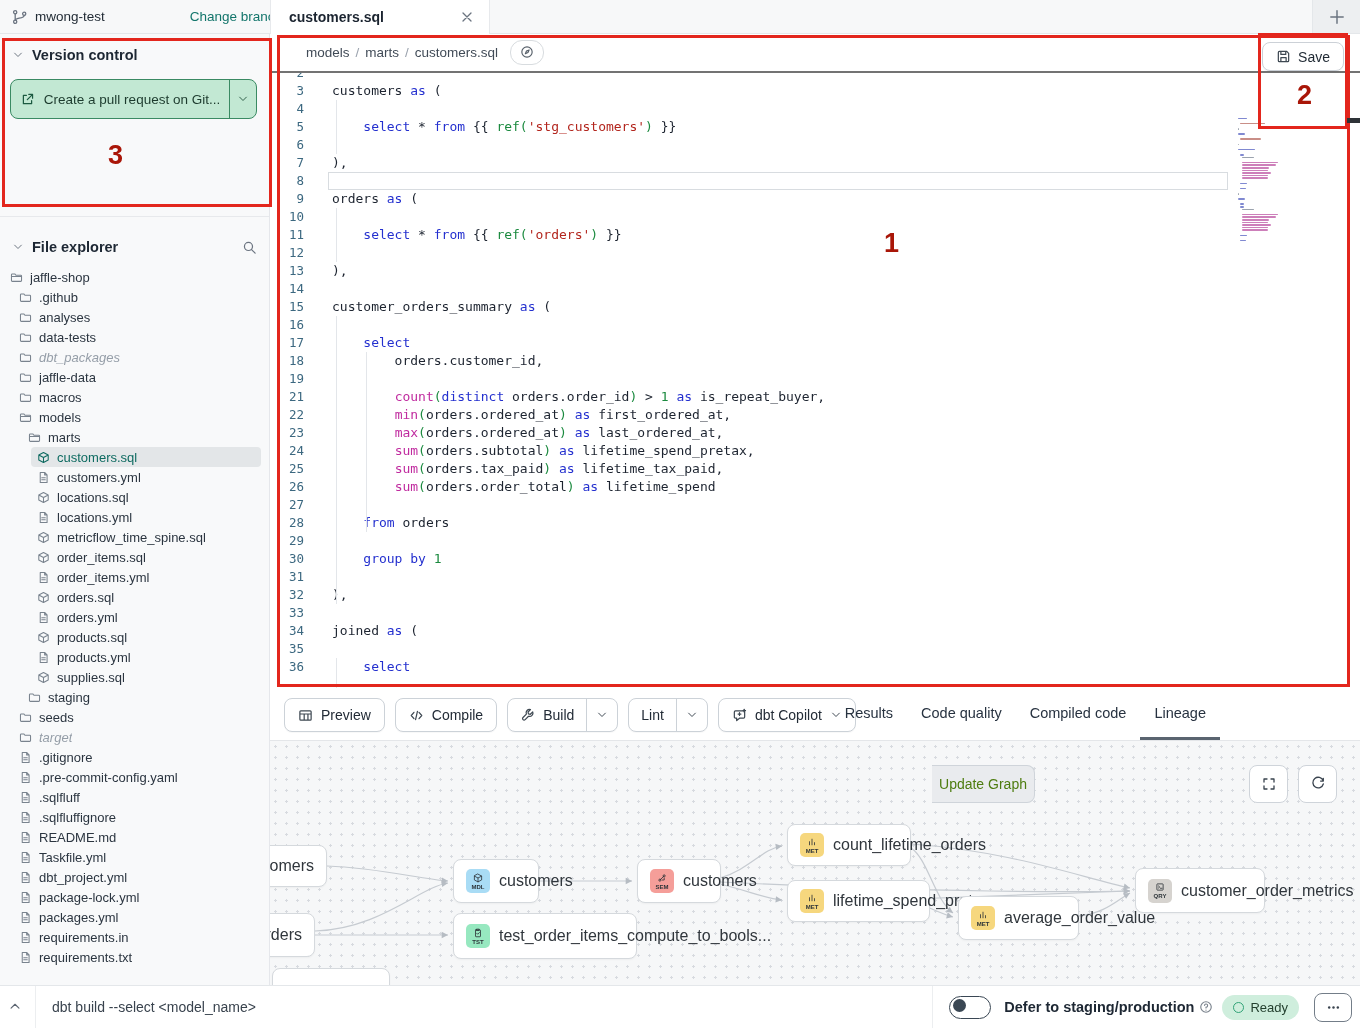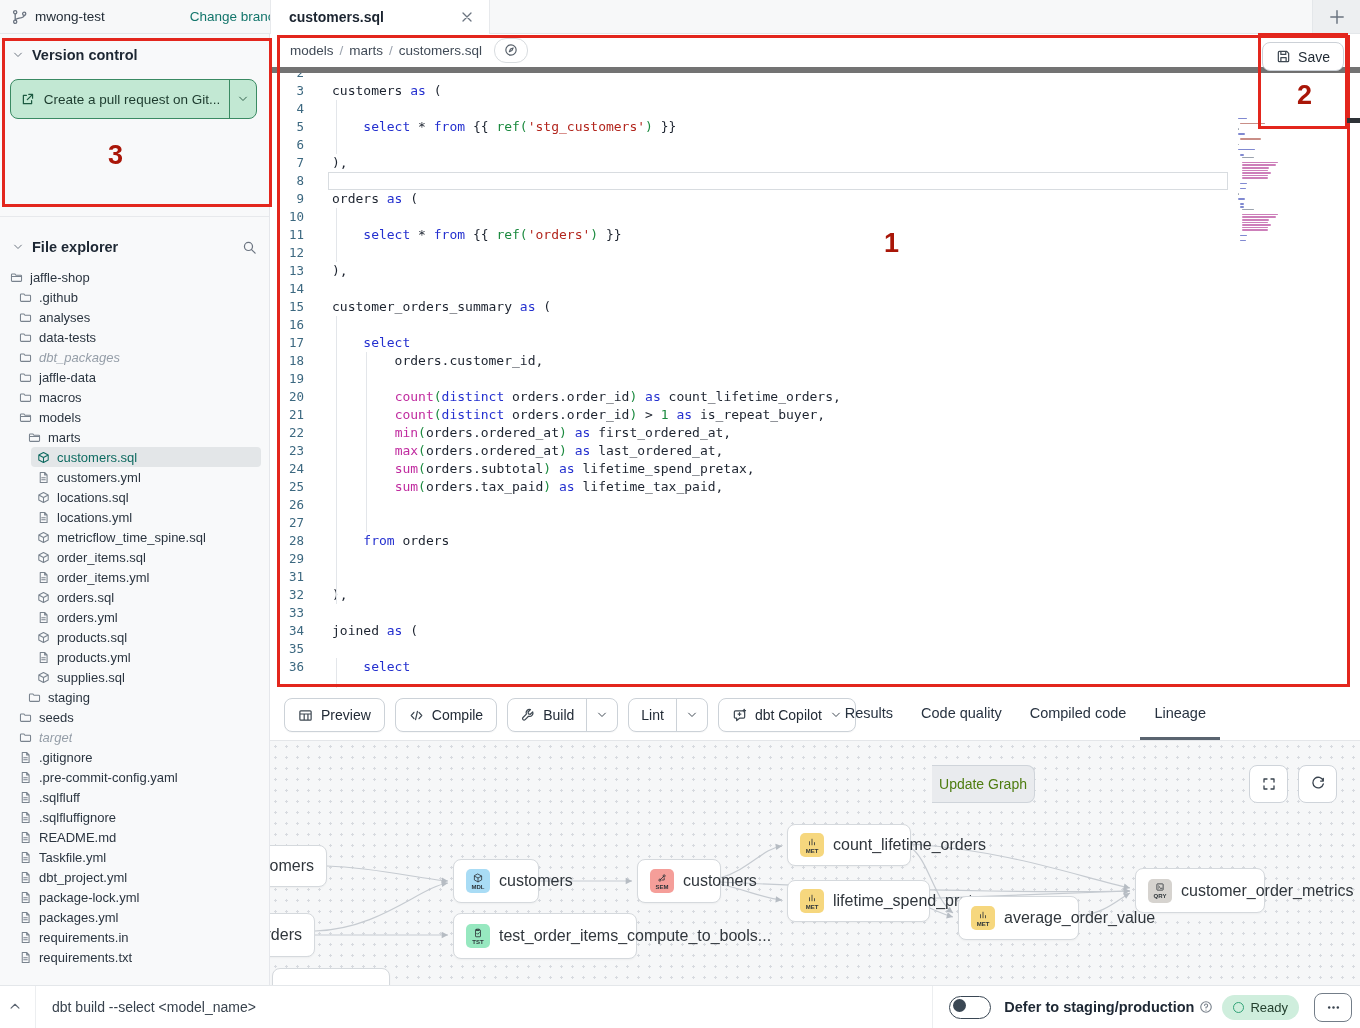--- a/index.html
+++ b/index.html
@@ -35,22 +35,22 @@
   .tree-row{display:flex;height:20px;margin-right:8px;cursor:pointer;}
   .tree-inner{display:flex;align-items:center;gap:7px;padding:0 6px;border-radius:4px;flex:1;min-width:0;}
   .tree-label{font-size:13px;color:#2b3540;white-space:nowrap;overflow:hidden;}
   .tree-row .ticon{color:#79838e;display:flex;}
   .tree-row.muted .tree-label{font-style:italic;color:#959ea8;}
   .tree-row.selected .tree-inner{background:#e3e6e8;}
   .tree-row.selected .tree-label{color:#0d6a60;}
   .tree-row.selected .ticon{color:#0d6a60;}
   
   #editor{position:absolute;left:270px;top:33px;width:1090px;height:655px;background:#fff;}
-  .crumbbar{height:40px;border-bottom:6px solid #737373;display:flex;align-items:center;
-            padding:0 20px;box-sizing:border-box;}
+  .crumbbar{height:40px;border-bottom:2px solid #737373;display:flex;align-items:center;
+            padding:0 36px;box-sizing:border-box;}
   .crumb{font-size:13.5px;color:#414b57;cursor:pointer;}
   .crumb-sep{font-size:13.5px;color:#9aa2ad;margin:0 6px;}
   .compass-pill{margin-left:12px;width:32px;height:23px;border:1px solid #d8dcdf;border-radius:12px;
                 display:flex;align-items:center;justify-content:center;color:#555e68;background:#fff;cursor:pointer;}
   .save-btn{position:absolute;right:16px;top:9px;height:29px;padding:0 13px;display:flex;align-items:center;
             gap:7px;background:#fff;border:1px solid #ccd1d7;border-radius:8px;font-size:14px;color:#1f2933;
             box-shadow:0 1px 1px rgba(0,0,0,.04);cursor:pointer;z-index:4;}
   .codewrap{position:absolute;left:0;top:40px;right:0;bottom:0;overflow:hidden;}
   #code-lines{position:absolute;left:0;top:-9px;right:0;}
   .code-line{display:flex;height:18px;white-space:pre;}
@@ -601,30 +601,30 @@
           <div class="code-line"><div class="ln">10</div><div class="lc"></div></div>
           <div class="code-line"><div class="ln">11</div><div class="lc"><span class="t-p">    </span><span class="t-k">select</span><span class="t-p"> * </span><span class="t-k">from</span><span class="t-p"> {{ </span><span class="t-g">ref(</span><span class="t-s">'orders'</span><span class="t-g">)</span><span class="t-p"> }}</span></div></div>
           <div class="code-line"><div class="ln">12</div><div class="lc"></div></div>
           <div class="code-line"><div class="ln">13</div><div class="lc"><span class="t-p">),</span></div></div>
           <div class="code-line"><div class="ln">14</div><div class="lc"></div></div>
           <div class="code-line"><div class="ln">15</div><div class="lc"><span class="t-p">customer_orders_summary </span><span class="t-k">as</span><span class="t-p"> (</span></div></div>
           <div class="code-line"><div class="ln">16</div><div class="lc"></div></div>
           <div class="code-line"><div class="ln">17</div><div class="lc"><span class="t-p">    </span><span class="t-k">select</span></div></div>
           <div class="code-line"><div class="ln">18</div><div class="lc"><span class="t-p">        orders.customer_id,</span></div></div>
           <div class="code-line"><div class="ln">19</div><div class="lc"></div></div>
-          <div class="code-line"><div class="ln">20</div><div class="lc"><span class="t-p">        </span><span class="t-f">count</span><span class="t-g">(</span><span class="t-k">distinct</span><span class="t-p"> orders.order_id</span><span class="t-g">)</span><span class="t-p"> </span><span class="t-k">as</span><span class="t-p"> count_lifetime_orders,</span></div></div>
           <div class="code-line"><div class="ln">21</div><div class="lc"><span class="t-p">        </span><span class="t-f">count</span><span class="t-g">(</span><span class="t-k">distinct</span><span class="t-p"> orders.order_id</span><span class="t-g">)</span><span class="t-p"> &gt; </span><span class="t-n">1</span><span class="t-p"> </span><span class="t-k">as</span><span class="t-p"> is_repeat_buyer,</span></div></div>
           <div class="code-line"><div class="ln">22</div><div class="lc"><span class="t-p">        </span><span class="t-f">min</span><span class="t-g">(</span><span class="t-p">orders.ordered_at</span><span class="t-g">)</span><span class="t-p"> </span><span class="t-k">as</span><span class="t-p"> first_ordered_at,</span></div></div>
           <div class="code-line"><div class="ln">23</div><div class="lc"><span class="t-p">        </span><span class="t-f">max</span><span class="t-g">(</span><span class="t-p">orders.ordered_at</span><span class="t-g">)</span><span class="t-p"> </span><span class="t-k">as</span><span class="t-p"> last_ordered_at,</span></div></div>
           <div class="code-line"><div class="ln">24</div><div class="lc"><span class="t-p">        </span><span class="t-f">sum</span><span class="t-g">(</span><span class="t-p">orders.subtotal</span><span class="t-g">)</span><span class="t-p"> </span><span class="t-k">as</span><span class="t-p"> lifetime_spend_pretax,</span></div></div>
           <div class="code-line"><div class="ln">25</div><div class="lc"><span class="t-p">        </span><span class="t-f">sum</span><span class="t-g">(</span><span class="t-p">orders.tax_paid</span><span class="t-g">)</span><span class="t-p"> </span><span class="t-k">as</span><span class="t-p"> lifetime_tax_paid,</span></div></div>
-          <div class="code-line"><div class="ln">26</div></div>
+          <div class="code-line"><div class="ln">26</div><div class="lc"><span class="t-p">        </span><span class="t-f">sum</span><span class="t-g">(</span><span class="t-p">orders.order_total</span><span class="t-g">)</span><span class="t-p"> </span><span class="t-k">as</span><span class="t-p"> lifetime_spend</span></div></div>
           <div class="code-line"><div class="ln">27</div><div class="lc"></div></div>
           <div class="code-line"><div class="ln">28</div><div class="lc"><span class="t-p">    </span><span class="t-k">from</span><span class="t-p"> orders</span></div></div>
           <div class="code-line"><div class="ln">29</div><div class="lc"></div></div>
+          <div class="code-line"><div class="ln">30</div><div class="lc"><span class="t-p">    </span><span class="t-k">group</span><span class="t-p"> </span><span class="t-k">by</span><span class="t-p"> </span><span class="t-n">1</span></div></div>
           <div class="code-line"><div class="ln">31</div><div class="lc"></div></div>
           <div class="code-line"><div class="ln">32</div><div class="lc"><span class="t-p">),</span></div></div>
           <div class="code-line"><div class="ln">33</div><div class="lc"></div></div>
           <div class="code-line"><div class="ln">34</div><div class="lc"><span class="t-p">joined </span><span class="t-k">as</span><span class="t-p"> (</span></div></div>
           <div class="code-line"><div class="ln">35</div><div class="lc"></div></div>
           <div class="code-line"><div class="ln">36</div><div class="lc"><span class="t-p">    </span><span class="t-k">select</span></div></div>
         </div>
       <div id="minimap">
           <div class="mmbar" style="top: 2.6px; left: 6px; width: 8.68px; background: rgb(106, 116, 201);"></div>
           <div class="mmbar" style="top: 7.8px; left: 8.2px; width: 24.8px; background: rgb(191, 122, 114);"></div>

